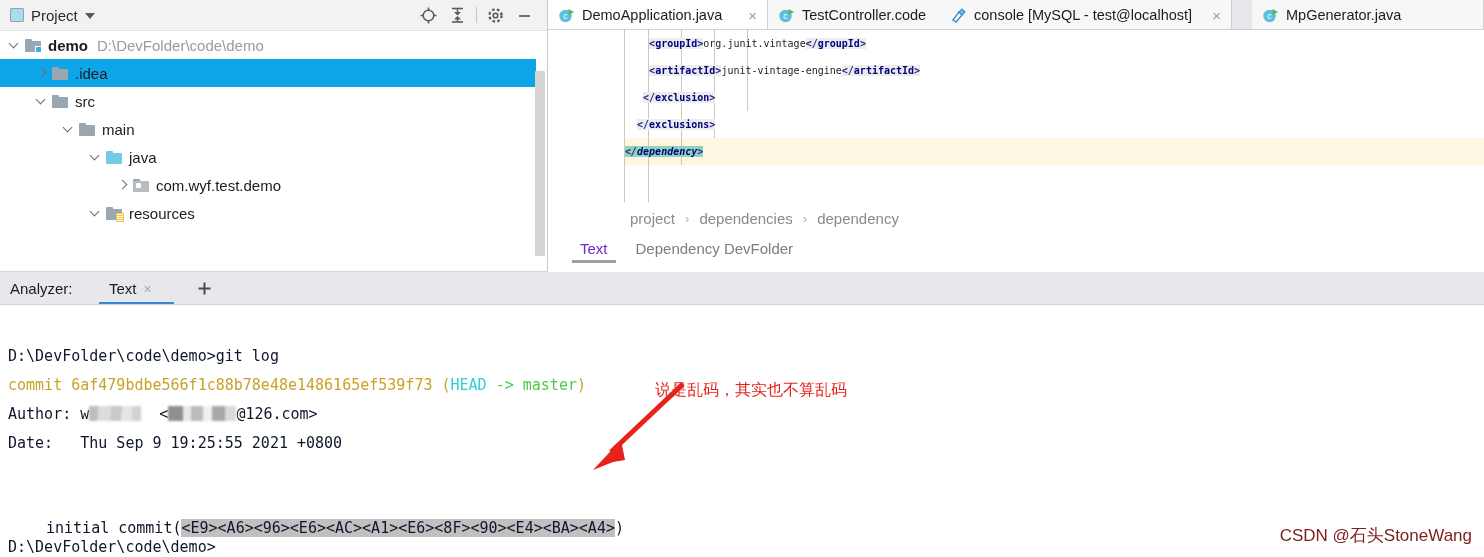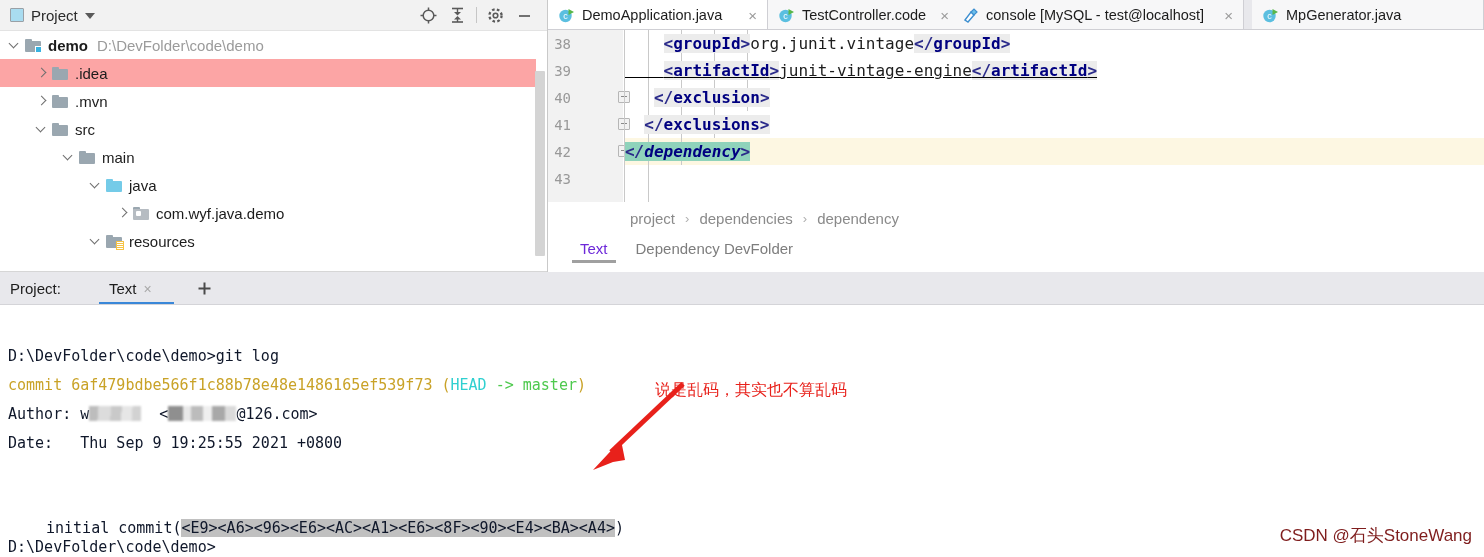--- a/index.html
+++ b/index.html
@@ -21,21 +21,21 @@
   .proj-sq{width:14px;height:14px;border:1.5px solid #9aa0a6;background:#a9dcf0;box-sizing:border-box;border-radius:1px;}
   .proj-title{font-size:15px;color:#2b2b2b;}
   .caret-dn{width:0;height:0;border-left:5px solid transparent;border-right:5px solid transparent;border-top:6px solid #5a5a5a;margin-top:2px;}
   .proj-tools{position:absolute;right:8px;top:0;height:30px;display:flex;align-items:center;gap:0px;}
   .tool{width:29px;height:29px;display:flex;align-items:center;justify-content:center;}
   .tool svg{display:block;}
   .tool-sep{width:1px;height:16px;background:#c6c6c6;margin:0 4px;}
 
   .tree{position:absolute;left:0;top:31px;width:540px;height:241px;overflow:hidden;}
   .row{position:relative;height:28px;display:flex;align-items:center;font-size:15px;color:#1c1c1c;white-space:nowrap;}
-  .row.sel{background:#fca5a5;text-align:right;}
+  .row.sel{background:#0ea5e9;text-align:right;}
   .arrow{width:13px;height:13px;position:relative;flex:0 0 auto;}
   .arrow.r::before{content:"";position:absolute;left:3px;top:2px;width:6px;height:6px;border-right:1.6px solid #6e6e6e;border-top:1.6px solid #6e6e6e;transform:rotate(45deg);}
   .arrow.d::before{content:"";position:absolute;left:2px;top:1px;width:6px;height:6px;border-right:1.6px solid #6e6e6e;border-bottom:1.6px solid #6e6e6e;transform:rotate(45deg);}
   .fold{position:relative;width:16px;height:13px;flex:0 0 auto;margin:0 5px 0 4px;}
   .fold .body{position:absolute;left:0;top:2px;width:16px;height:11px;background:#9aa7b0;border-radius:1px;}
   .fold .tab{position:absolute;left:0;top:0px;width:7px;height:3px;background:#9aa7b0;border-radius:1px 1px 0 0;}
   .fold.blue .body,.fold.blue .tab{background:#74cbe8;}
   .fold.mod .badge{position:absolute;right:-1px;bottom:-1px;width:7px;height:7px;background:#38b2e0;border:1px solid #fff;box-sizing:border-box;}
   .fold.res .badge{position:absolute;right:-2px;bottom:-2px;width:8px;height:9px;background:#f6c344;}
   .fold.res .badge::after{content:"";position:absolute;left:1px;top:1px;width:6px;height:1px;background:#fff;box-shadow:0 2px 0 #fff,0 4px 0 #fff,0 6px 0 #fff;}
@@ -59,21 +59,21 @@
   .tabbar-underline{position:absolute;left:0;top:29px;width:936px;height:1px;background:#cfcfd4;}
 
   .codearea{position:absolute;left:0;top:30px;width:936px;height:172px;background:#fff;overflow:hidden;}
   .gutter{position:absolute;left:0;top:0;width:75px;height:172px;background:#f2f2f2;}
   .lnum{position:absolute;right:52px;font-size:14px;color:#999999;font-family:"DejaVu Sans Mono", monospace;text-align:right;width:30px;}
   .foldmark{position:absolute;left:70px;width:13px;height:13px;}
   .foldmark .sq{position:absolute;left:0;top:0;width:12px;height:12px;border:1px solid #b6b6b6;box-sizing:border-box;background:#f2f2f2;border-radius:1px;}
   .foldmark .mn{position:absolute;left:3px;top:5px;width:6px;height:1px;background:#8a8a8a;}
   .gutter-rail{position:absolute;left:76px;top:0;width:1px;height:172px;background:#c9c9c9;}
   .caretline{position:absolute;left:77px;width:859px;height:27px;background:#fdf7e2;}
-  .codelines{position:absolute;left:77px;top:0;width:859px;height:172px;font-family:"DejaVu Sans Mono", monospace;font-size:16px;line-height:27px;white-space:pre;}
+  .codelines{position:absolute;left:77px;top:0;width:859px;height:172px;font-family:"DejaVu Sans Mono", monospace;font-size:10px;line-height:27px;white-space:pre;}
   .cl{position:absolute;left:0;height:27px;}
   .indguide{position:absolute;width:1px;background:#c9c9c9;}
   .tagbg{background:#ececec;}
   .tagname{color:#000080;font-weight:bold;}
   .brk{color:#2a2a8a;font-weight:bold;}
   .txt{color:#1d1d1d;}
   .sel-green{background:#8fd3bb;font-style:italic;}
 
   .breadcrumb{position:absolute;left:0;top:202px;width:936px;height:33px;background:#fff;display:flex;align-items:center;}
   .bc{font-size:15px;color:#8a8a8a;}
@@ -181,29 +181,20 @@
             <div style="width: 35px; flex: 0 0 auto;"></div>
             <div class="arrow r"></div>
             <div class="fold">
               <div class="tab"></div>
               <div class="body"></div>
             </div>
             <span class="rname">.idea</span>
           </div>
           <div class="row">
             <div style="width: 35px; flex: 0 0 auto;"></div>
-            <div class="arrow r"></div>
-            <div class="fold">
-              <div class="tab"></div>
-              <div class="body"></div>
-            </div>
-            <span class="rname">.mvn</span>
-          </div>
-          <div class="row">
-            <div style="width: 35px; flex: 0 0 auto;"></div>
             <div class="arrow d"></div>
             <div class="fold">
               <div class="tab"></div>
               <div class="body"></div>
             </div>
             <span class="rname">src</span>
           </div>
           <div class="row">
             <div style="width: 62px; flex: 0 0 auto;"></div>
             <div class="arrow d"></div>
@@ -223,21 +214,21 @@
             <span class="rname">java</span>
           </div>
           <div class="row">
             <div style="width: 116px; flex: 0 0 auto;"></div>
             <div class="arrow r"></div>
             <div class="fold pkg">
               <div class="tab"></div>
               <div class="body"></div>
               <div class="dot"></div>
             </div>
-            <span class="rname">com.wyf.java.demo</span>
+            <span class="rname">com.wyf.test.demo</span>
           </div>
           <div class="row">
             <div style="width: 89px; flex: 0 0 auto;"></div>
             <div class="arrow d"></div>
             <div class="fold res">
               <div class="tab"></div>
               <div class="body"></div>
               <div class="badge"></div>
             </div>
             <span class="rname">resources</span>
@@ -268,21 +259,21 @@
             <span style="display: flex;">
               <svg width="17" height="17" viewBox="0 0 17 17">
                 <circle cx="7.5" cy="9" r="6.2" fill="#5bbfe0"></circle>
                 <text x="7.5" y="12.4" font-size="9" font-family="Liberation Sans, sans-serif" fill="#ffffff" text-anchor="middle">c</text>
                 <polygon points="10.5,2 16,5 10.5,8" fill="#59b74a"></polygon>
               </svg>
             </span>
             <span class="lbl">TestController.code</span>
             <span class="x" style="margin-left: auto;">×</span>
           </div>
-          <div class="etab" style="left: 404px; width: 292px;">
+          <div class="etab" style="left: 392px; width: 292px;">
             <span style="display: flex;">
               <svg width="17" height="17" viewBox="0 0 17 17">
                 <path d="M3 13 L9 5 L12 8 L6 15 Z" fill="#ffffff" stroke="#3d8fd0" stroke-width="1.4"></path>
                 <path d="M9 5 L12 2 L15 5 L12 8 Z" fill="#6fc0ea" stroke="#3d8fd0" stroke-width="1.2"></path>
               </svg>
             </span>
             <span class="lbl">console [MySQL - test@localhost]</span>
             <span class="x" style="margin-left: auto;">×</span>
           </div>
           <div class="etab" style="left: 704px; width: 232px;">
@@ -293,52 +284,31 @@
                 <polygon points="10.5,2 16,5 10.5,8" fill="#59b74a"></polygon>
               </svg>
             </span>
             <span class="lbl">MpGenerator.java</span>
           </div>
         </div>
       <div class="tabbar-underline"></div>
 
       <div class="codearea">
         <div class="caretline" style="top:108px;"></div>
-        <div class="gutter">
-          <div class="lnum" style="top:6px;">38</div>
-          <div class="lnum" style="top:33px;">39</div>
-          <div class="lnum" style="top:60px;">40</div>
-          <div class="lnum" style="top:87px;">41</div>
-          <div class="lnum" style="top:114px;">42</div>
-          <div class="lnum" style="top:141px;">43</div>
-          <div class="foldmark" style="top:61px;">
-              <div class="sq"></div>
-              <div class="mn"></div>
-            </div>
-          <div class="foldmark" style="top:88px;">
-              <div class="sq"></div>
-              <div class="mn"></div>
-            </div>
-          <div class="foldmark" style="top:115px;">
-              <div class="sq"></div>
-              <div class="mn"></div>
-            </div>
-          <div class="indguide" style="left:76px;top:60px;height:112px;background:#b9b9b9;"></div>
-        </div>
         <div class="gutter-rail"></div>
 
         <div class="codelines">
           <div class="indguide" style="left:23px;top:0;height:172px;"></div>
           <div class="indguide" style="left:56px;top:0;height:135px;"></div>
           <div class="indguide" style="left:89px;top:0;height:108px;"></div>
           <div class="indguide" style="left:122px;top:0;height:81px;"></div>
 
           <div class="cl" style="top:0px;">    <span class="tagbg"><span class="brk">&lt;</span><span class="tagname">groupId</span><span class="brk">&gt;</span></span><span class="txt">org.junit.vintage</span><span class="tagbg"><span class="brk">&lt;/</span><span class="tagname">groupId</span><span class="brk">&gt;</span></span></div>
 
-          <div class="cl" style="top:27px;text-decoration:underline;">    <span class="tagbg"><span class="brk">&lt;</span><span class="tagname">artifactId</span><span class="brk">&gt;</span></span><span class="txt">junit-vintage-engine</span><span class="tagbg"><span class="brk">&lt;/</span><span class="tagname">artifactId</span><span class="brk">&gt;</span></span></div>
+          <div class="cl" style="top:27px;">    <span class="tagbg"><span class="brk">&lt;</span><span class="tagname">artifactId</span><span class="brk">&gt;</span></span><span class="txt">junit-vintage-engine</span><span class="tagbg"><span class="brk">&lt;/</span><span class="tagname">artifactId</span><span class="brk">&gt;</span></span></div>
 
           <div class="cl" style="top:54px;">   <span class="tagbg"><span class="brk">&lt;/</span><span class="tagname">exclusion</span><span class="brk">&gt;</span></span></div>
 
           <div class="cl" style="top:81px;">  <span class="tagbg"><span class="brk">&lt;/</span><span class="tagname">exclusions</span><span class="brk">&gt;</span></span></div>
 
           <div class="cl" style="top:108px;"><span class="sel-green"><span class="brk">&lt;/</span><span class="tagname">dependency</span><span class="brk">&gt;</span></span></div>
 
           <div class="cl" style="top:135px;"></div>
         </div>
       </div>
@@ -355,21 +325,21 @@
       <div class="etabs2">
         <div style="width:18px;"></div>
         <div class="etab2 on">Text</div>
         <div class="etab2 mut">Dependency DevFolder</div>
       </div>
     </div>
   </div>
 
   <div class="term">
     <div class="term-head">
-      <div class="term-label">Project:</div>
+      <div class="term-label">Analyzer:</div>
       <div class="term-tab">
         <span class="lbl">Text</span>
         <span class="x">×</span>
       </div>
       <div class="term-tab-underline"></div>
       <div class="term-plus">
         <svg width="15" height="15" viewBox="0 0 15 15">
             <line x1="7.5" y1="1.5" x2="7.5" y2="13.5" stroke="#4a4a4a" stroke-width="2"></line>
             <line x1="1.5" y1="7.5" x2="13.5" y2="7.5" stroke="#4a4a4a" stroke-width="2"></line>
           </svg>

